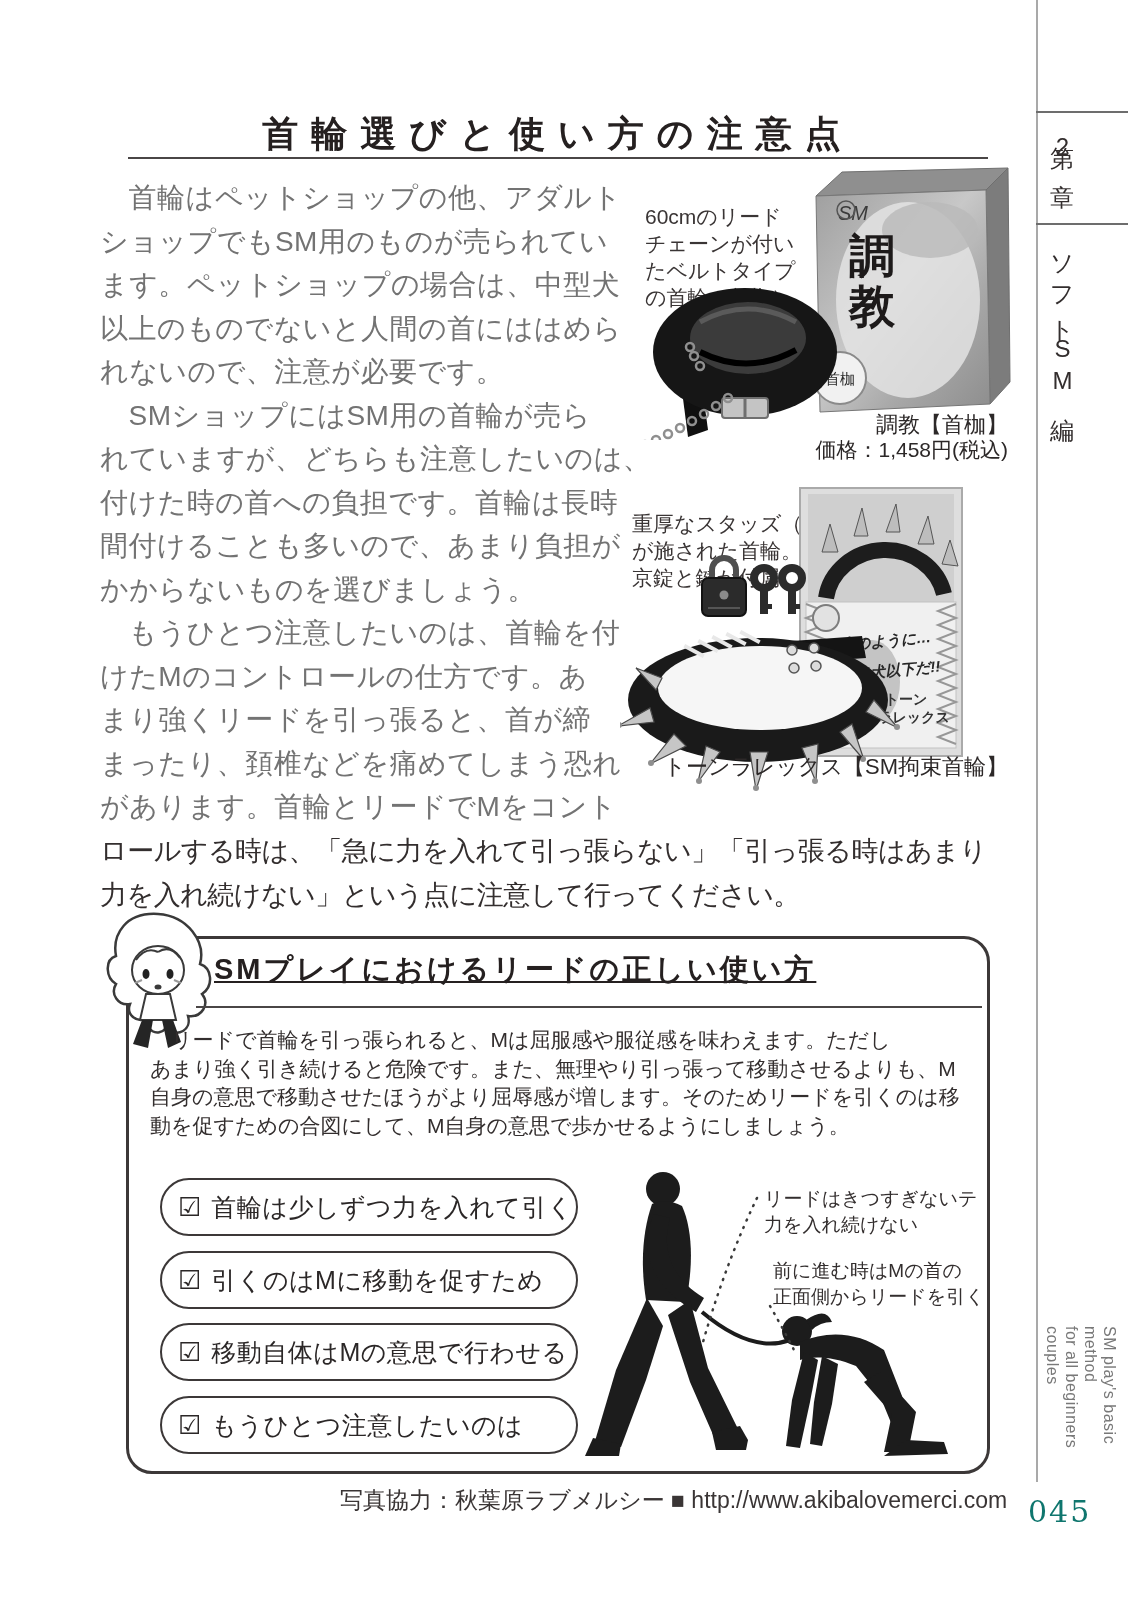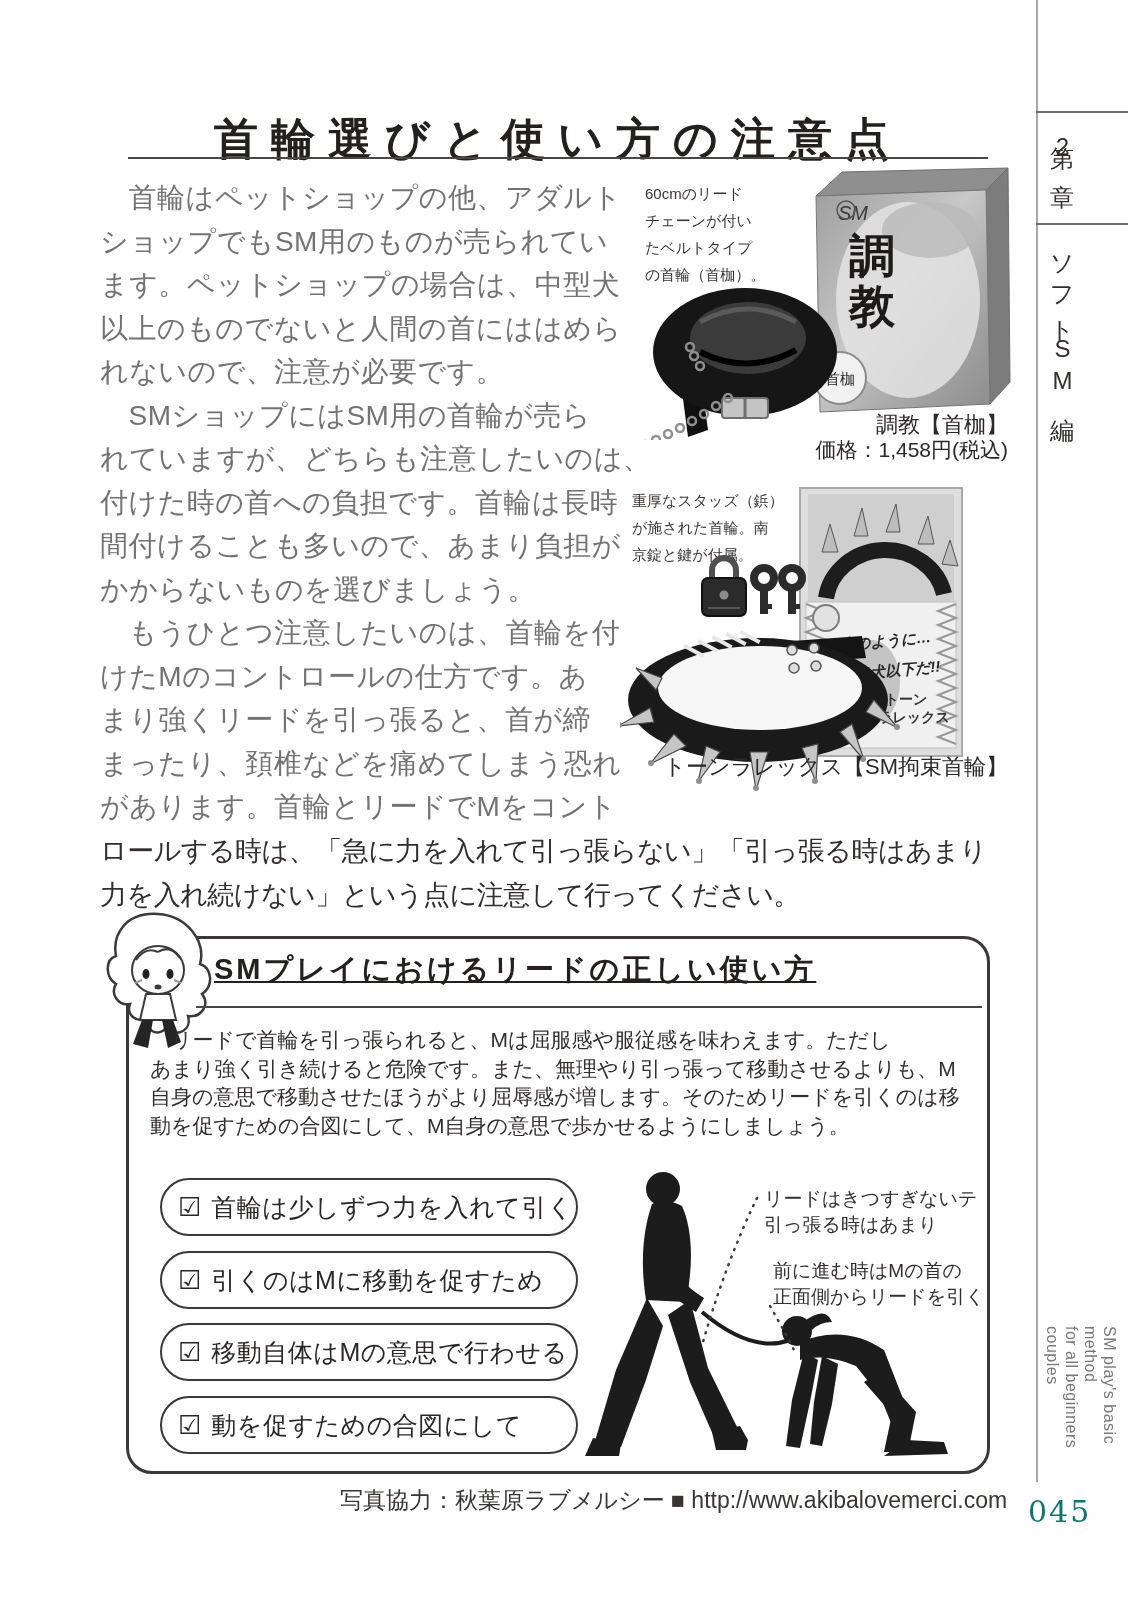--- a/index.html
+++ b/index.html
@@ -1,30 +1,30 @@
 <!DOCTYPE html>
 <html><head>
 <meta charset="utf-8">
 <style>
   html,body{margin:0;padding:0;background:#e9e9e9;}
   .page{position:relative;width:1128px;height:1600px;background:#ffffff;
         font-family:"Liberation Sans",sans-serif;color:#2e2a2a;overflow:hidden;margin:0 auto;}
   .abs{position:absolute;}
   .nw{white-space:nowrap;}
   
-  .title{left:128px;top:110px;width:860px;text-align:center;font-size:44px;font-weight:bold;
+  .title{left:128px;top:110px;width:860px;text-align:center;font-size:36px;font-weight:bold;
          letter-spacing:13px;color:#252020;}
   .title-rule{left:128px;top:157px;width:860px;height:2px;background:#4a4646;}
   
   .body-col{left:100px;top:176px;}
   .bodyline{font-size:28px;line-height:43.5px;letter-spacing:0.5px;white-space:nowrap;color:#737373;}
   .body-wide{left:100px;top:829px;}
   .wideline{font-size:27px;line-height:44px;letter-spacing:-0.5px;white-space:nowrap;color:#332e2e;}
   
-  .pdesc{font-size:15px;line-height:27px;color:#3a3535;}
+  .pdesc{font-size:21px;line-height:27px;color:#3a3535;margin-top:23px;}
   .pcap{width:358px;text-align:right;font-size:22px;color:#2c2828;}
   .pprice{width:358px;text-align:right;font-size:21px;color:#2c2828;}
   
   .gbox{left:126px;top:936px;width:858px;height:532px;border:3px solid #3c3838;border-radius:26px;}
   .gtitle{left:214px;top:950px;font-size:29px;font-weight:bold;letter-spacing:3px;color:#252020;text-decoration:underline;}
   .grule{left:196px;top:1006px;width:786px;height:2px;background:#4a4646;}
   .gpara{left:150px;top:1026px;}
   .gline{font-size:21px;line-height:28.5px;white-space:nowrap;color:#332e2e;}
   .pill{left:160px;width:418px;height:58px;border:2.5px solid #3c3838;border-radius:29px;
         display:flex;align-items:center;padding-left:16px;box-sizing:border-box;gap:10px;background:#fff;}
@@ -247,21 +247,21 @@
   <div class="abs pill" style="top:1251px;">
     <span class="chk">☑</span>
     <span class="lbl">引くのはMに移動を促すため</span>
   </div>
   <div class="abs pill" style="top:1323px;">
     <span class="chk">☑</span>
     <span class="lbl">移動自体はMの意思で行わせる</span>
   </div>
   <div class="abs pill" style="top:1396px;">
     <span class="chk">☑</span>
-    <span class="lbl">動を促すための合図にして</span>
+    <span class="lbl">もうひとつ注意したいのは</span>
   </div>
 
   <svg class="abs" style="left:560px;top:1150px;" width="440" height="330" viewBox="560 1150 440 330">
     <g fill="#1c1c1c">
       <circle cx="663" cy="1189" r="17"></circle>
       <path d="M652 1204 C643 1230 640 1262 646 1300 L686 1302 C694 1262 692 1228 682 1206
                C672 1200 660 1200 652 1204 Z"></path>
       <path d="M654 1214 C638 1248 650 1286 696 1312 L704 1298 C668 1276 662 1246 670 1218 Z"></path>
       <path d="M647 1298 L616 1370 L595 1441 L621 1447 L646 1380 L663 1326 Z"></path>
       <path d="M593 1438 L621 1444 L619 1456 L585 1456 Z"></path>
@@ -280,21 +280,21 @@
       <path d="M906 1440 L944 1442 L948 1454 L884 1456 Z"></path>
     </g>
     <g stroke="#3a3a3a" stroke-width="2.5" stroke-dasharray="1 7" stroke-linecap="round" fill="none">
       <path d="M757 1198 Q726 1262 703 1342"></path>
       <path d="M770 1306 Q786 1334 795 1352"></path>
     </g>
   </svg>
 
   <div class="abs ann" style="left:764px;top:1186px;">
     <div class="nw">リードはきつすぎないテ</div>
-    <div class="nw">引っ張る時はあまり</div>
+    <div class="nw">力を入れ続けない</div>
   </div>
   <div class="abs ann" style="left:773px;top:1258px;">
     <div class="nw">前に進む時はMの首の</div>
     <div class="nw">正面側からリードを引く</div>
   </div>
 
   <div class="abs vrule"></div>
   <div class="abs tick" style="top:111px;"></div>
   <div class="abs tick" style="top:223px;"></div>
   <div class="abs vjp" style="left:1046px;top:128px;">第2章</div>

